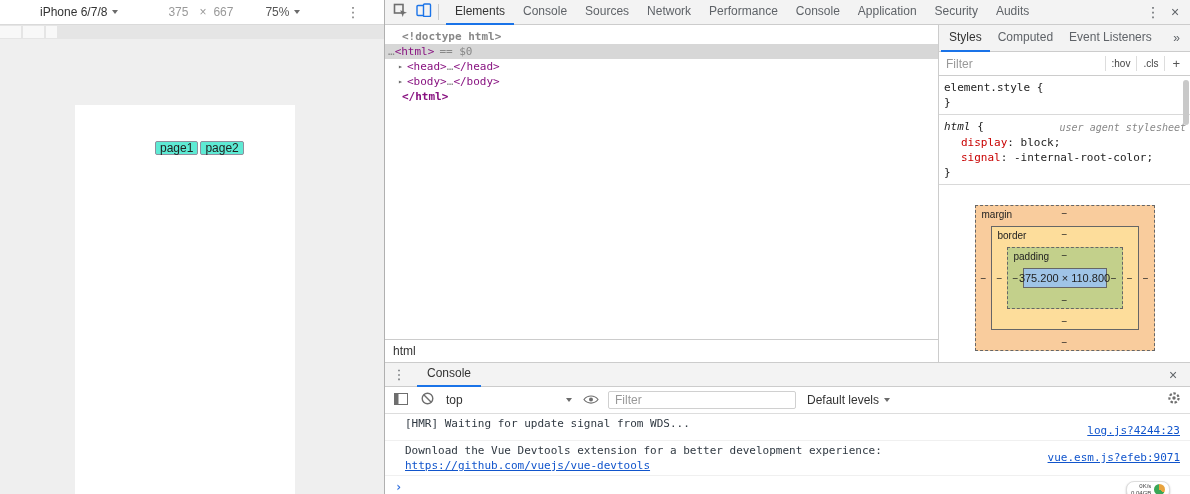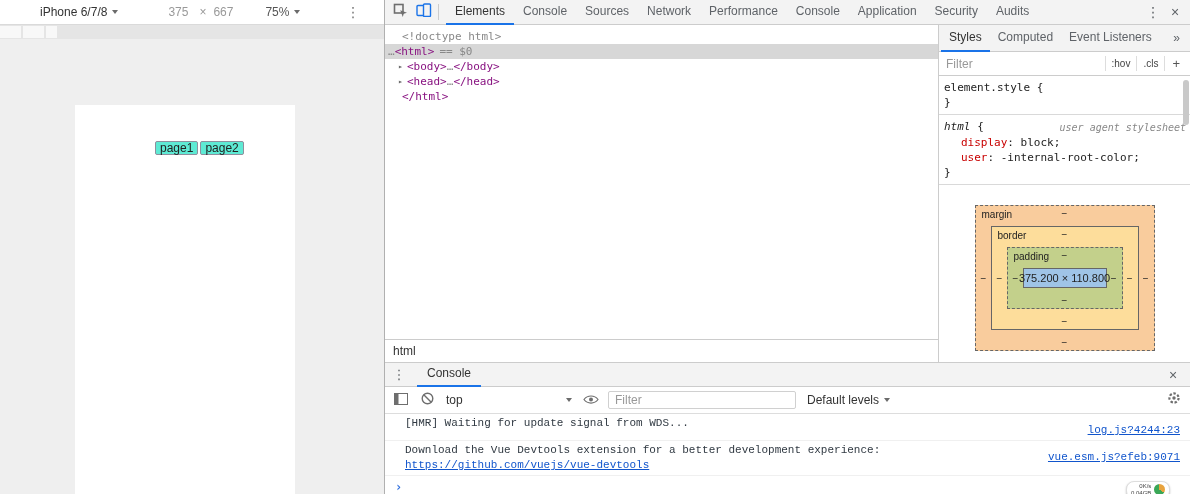--- a/index.html
+++ b/index.html
@@ -32,21 +32,21 @@
   .tabs { display:flex; height:25px; margin-left:4px; }
   .tab { padding:0 9px; line-height:22px; height:25px; font-size:12px; color:#5f6368; border-bottom:2px solid transparent; white-space:nowrap; }
   .tab.active { color:#333; border-bottom-color:#1a73e8; }
   .toolbar-right { margin-left:auto; display:flex; align-items:center; }
   .icon-text { color:#5f6368; font-size:14px; width:22px; text-align:center; line-height:22px; }
 
   .content-row { height:337px; min-height:337px; display:flex; }
   .elements-panel { flex:1; position:relative; overflow:hidden; background:#fff; }
   .tree { font-family:"DejaVu Sans Mono", monospace; font-size:11px; padding-top:4px; color:#222; }
   .trow { height:15px; line-height:15px; white-space:pre; }
-  .ind1 { padding-left:17px; }
+  .ind1 { padding-left:17px;font-weight:bold; }
   .sel { background:#d7d7d7; padding-left:3px; }
   .childrow { padding-left:13px; }
   .arrow { color:#6e6e6e; font-size:8px; display:inline-block; width:9px; vertical-align:1px; }
   .tag { color:#881280; }
   .grey { color:#888; }
   .badge { color:#888; margin-left:5px; }
   .crumbs { position:absolute; left:0; right:0; bottom:0; height:23px; background:#fff; border-top:1px solid #ccc; font-size:12px; color:#333; display:flex; align-items:center; padding:0 8px; }
 
   .styles-sidebar { width:252px; min-width:252px; border-left:1px solid #ccc; position:relative; display:flex; flex-direction:column; background:#fff; }
   .sb-tabs { height:27px; min-height:27px; background:#f3f3f3; border-bottom:1px solid #ccc; display:flex; align-items:center; padding:0 2px; }
@@ -92,21 +92,21 @@
 
   .console-toolbar { height:27px; min-height:27px; border-bottom:1px solid #ddd; display:flex; align-items:center; padding:0 7px; gap:8px; }
   .ct-btn { display:flex; align-items:center; justify-content:center; width:18px; height:18px; }
   .ctx-select { width:130px; display:flex; align-items:center; justify-content:space-between; font-size:12px; color:#333; padding:0 2px; }
   .c-filter { width:188px; height:18px; border:1px solid #d0d0d0; border-radius:2px; font-size:12px; padding:0 6px; color:#333; outline:none; font-family:"Liberation Sans",sans-serif; }
   .c-filter::placeholder { color:#999; }
   .levels { display:flex; align-items:center; font-size:12px; color:#333; margin-left:3px; white-space:nowrap; }
   .gear-wrap { margin-left:auto; }
 
   .console-msgs { flex:1; font-family:"DejaVu Sans Mono", monospace; font-size:11px; color:#303942; overflow:hidden; }
-  .msg { display:flex; justify-content:space-between; align-items:flex-start; padding:2px 10px 2px 20px; border-bottom:1px solid #f0f0f0; line-height:15px;font-family:Liberation Mono, monospace; }
+  .msg { display:flex; justify-content:space-between; align-items:flex-start; padding:2px 10px 2px 20px; border-bottom:1px solid #f0f0f0; line-height:15px; }
   .src { color:#1155cc; text-decoration:underline; white-space:nowrap; margin-left:12px; cursor:pointer;margin-top:7px; }
   .msg-link { color:#1155cc; text-decoration:underline; display:block; cursor:pointer; }
   .prompt { display:flex; align-items:center; padding:4px 10px 0 10px; }
   .chev { color:#2f6fde; font-weight:bold; font-size:12px; margin-right:6px; }
 
   
   .monitor { position:absolute; left:1098px; top:455px; display:flex; align-items:center; gap:3px; z-index:5; }
   .cpu { width:25px; height:25px; border-radius:50%; background:#3aa757; border:2px solid #a9d8b2; color:#fff; font-size:8px; font-weight:bold; display:flex; align-items:center; justify-content:center;margin-top:44px; }
   .stats { background:#fff; border:1px solid #ddd; border-radius:8px; padding:1px 4px; display:flex; align-items:center; gap:3px; box-shadow:0 1px 2px rgba(0,0,0,.25); }
   .stats-txt { font-size:6px; line-height:7px; color:#444; text-align:right; }
@@ -184,22 +184,22 @@
         <span class="icon-text">⋮</span>
         <span class="icon-text">×</span>
       </div>
     </div>
 
     <div class="content-row">
       <div class="elements-panel">
         <div class="tree">
           <div class="trow ind1"><span class="grey">&lt;!doctype html&gt;</span></div>
           <div class="trow sel"><span class="grey">…</span><span class="tag">&lt;html&gt;</span><span class="badge">== $0</span></div>
+          <div class="trow childrow"><span class="arrow">▸</span><span class="tag">&lt;head&gt;</span><span class="grey">…</span><span class="tag">&lt;/head&gt;</span></div>
           <div class="trow childrow"><span class="arrow">▸</span><span class="tag">&lt;body&gt;</span><span class="grey">…</span><span class="tag">&lt;/body&gt;</span></div>
-          <div class="trow childrow"><span class="arrow">▸</span><span class="tag">&lt;head&gt;</span><span class="grey">…</span><span class="tag">&lt;/head&gt;</span></div>
           <div class="trow ind1"><span class="tag">&lt;/html&gt;</span></div>
         </div>
         <div class="crumbs">
           <span>html</span>
         </div>
       </div>
 
       <div class="styles-sidebar">
         <div class="sb-tabs">
           <span class="sb-tab active">Styles</span>
@@ -217,21 +217,21 @@
           <div class="rule">
             <div><span class="sel-es">element.style</span> <span>{</span></div>
             <div><span>}</span></div>
           </div>
           <div class="rule">
             <div class="rule-head">
               <span><span class="selector">html</span> <span>{</span></span>
               <span class="origin">user agent stylesheet</span>
             </div>
             <div class="prop"><span class="prop-name">display</span><span class="prop-val">block</span></div>
-            <div class="prop"><span class="prop-name">user</span><span class="prop-val">-internal-root-color</span></div>
+            <div class="prop"><span class="prop-name">signal</span><span class="prop-val">-internal-root-color</span></div>
             <div><span>}</span></div>
           </div>
         </div>
         <div class="metrics">
           <div class="bm-wrap">
             <div class="bm bm-margin">
               <span class="bm-label">margin</span>
               <span class="dash-t">−</span>
               <span class="dash-b">−</span>
               <span class="dash-l">−</span>

